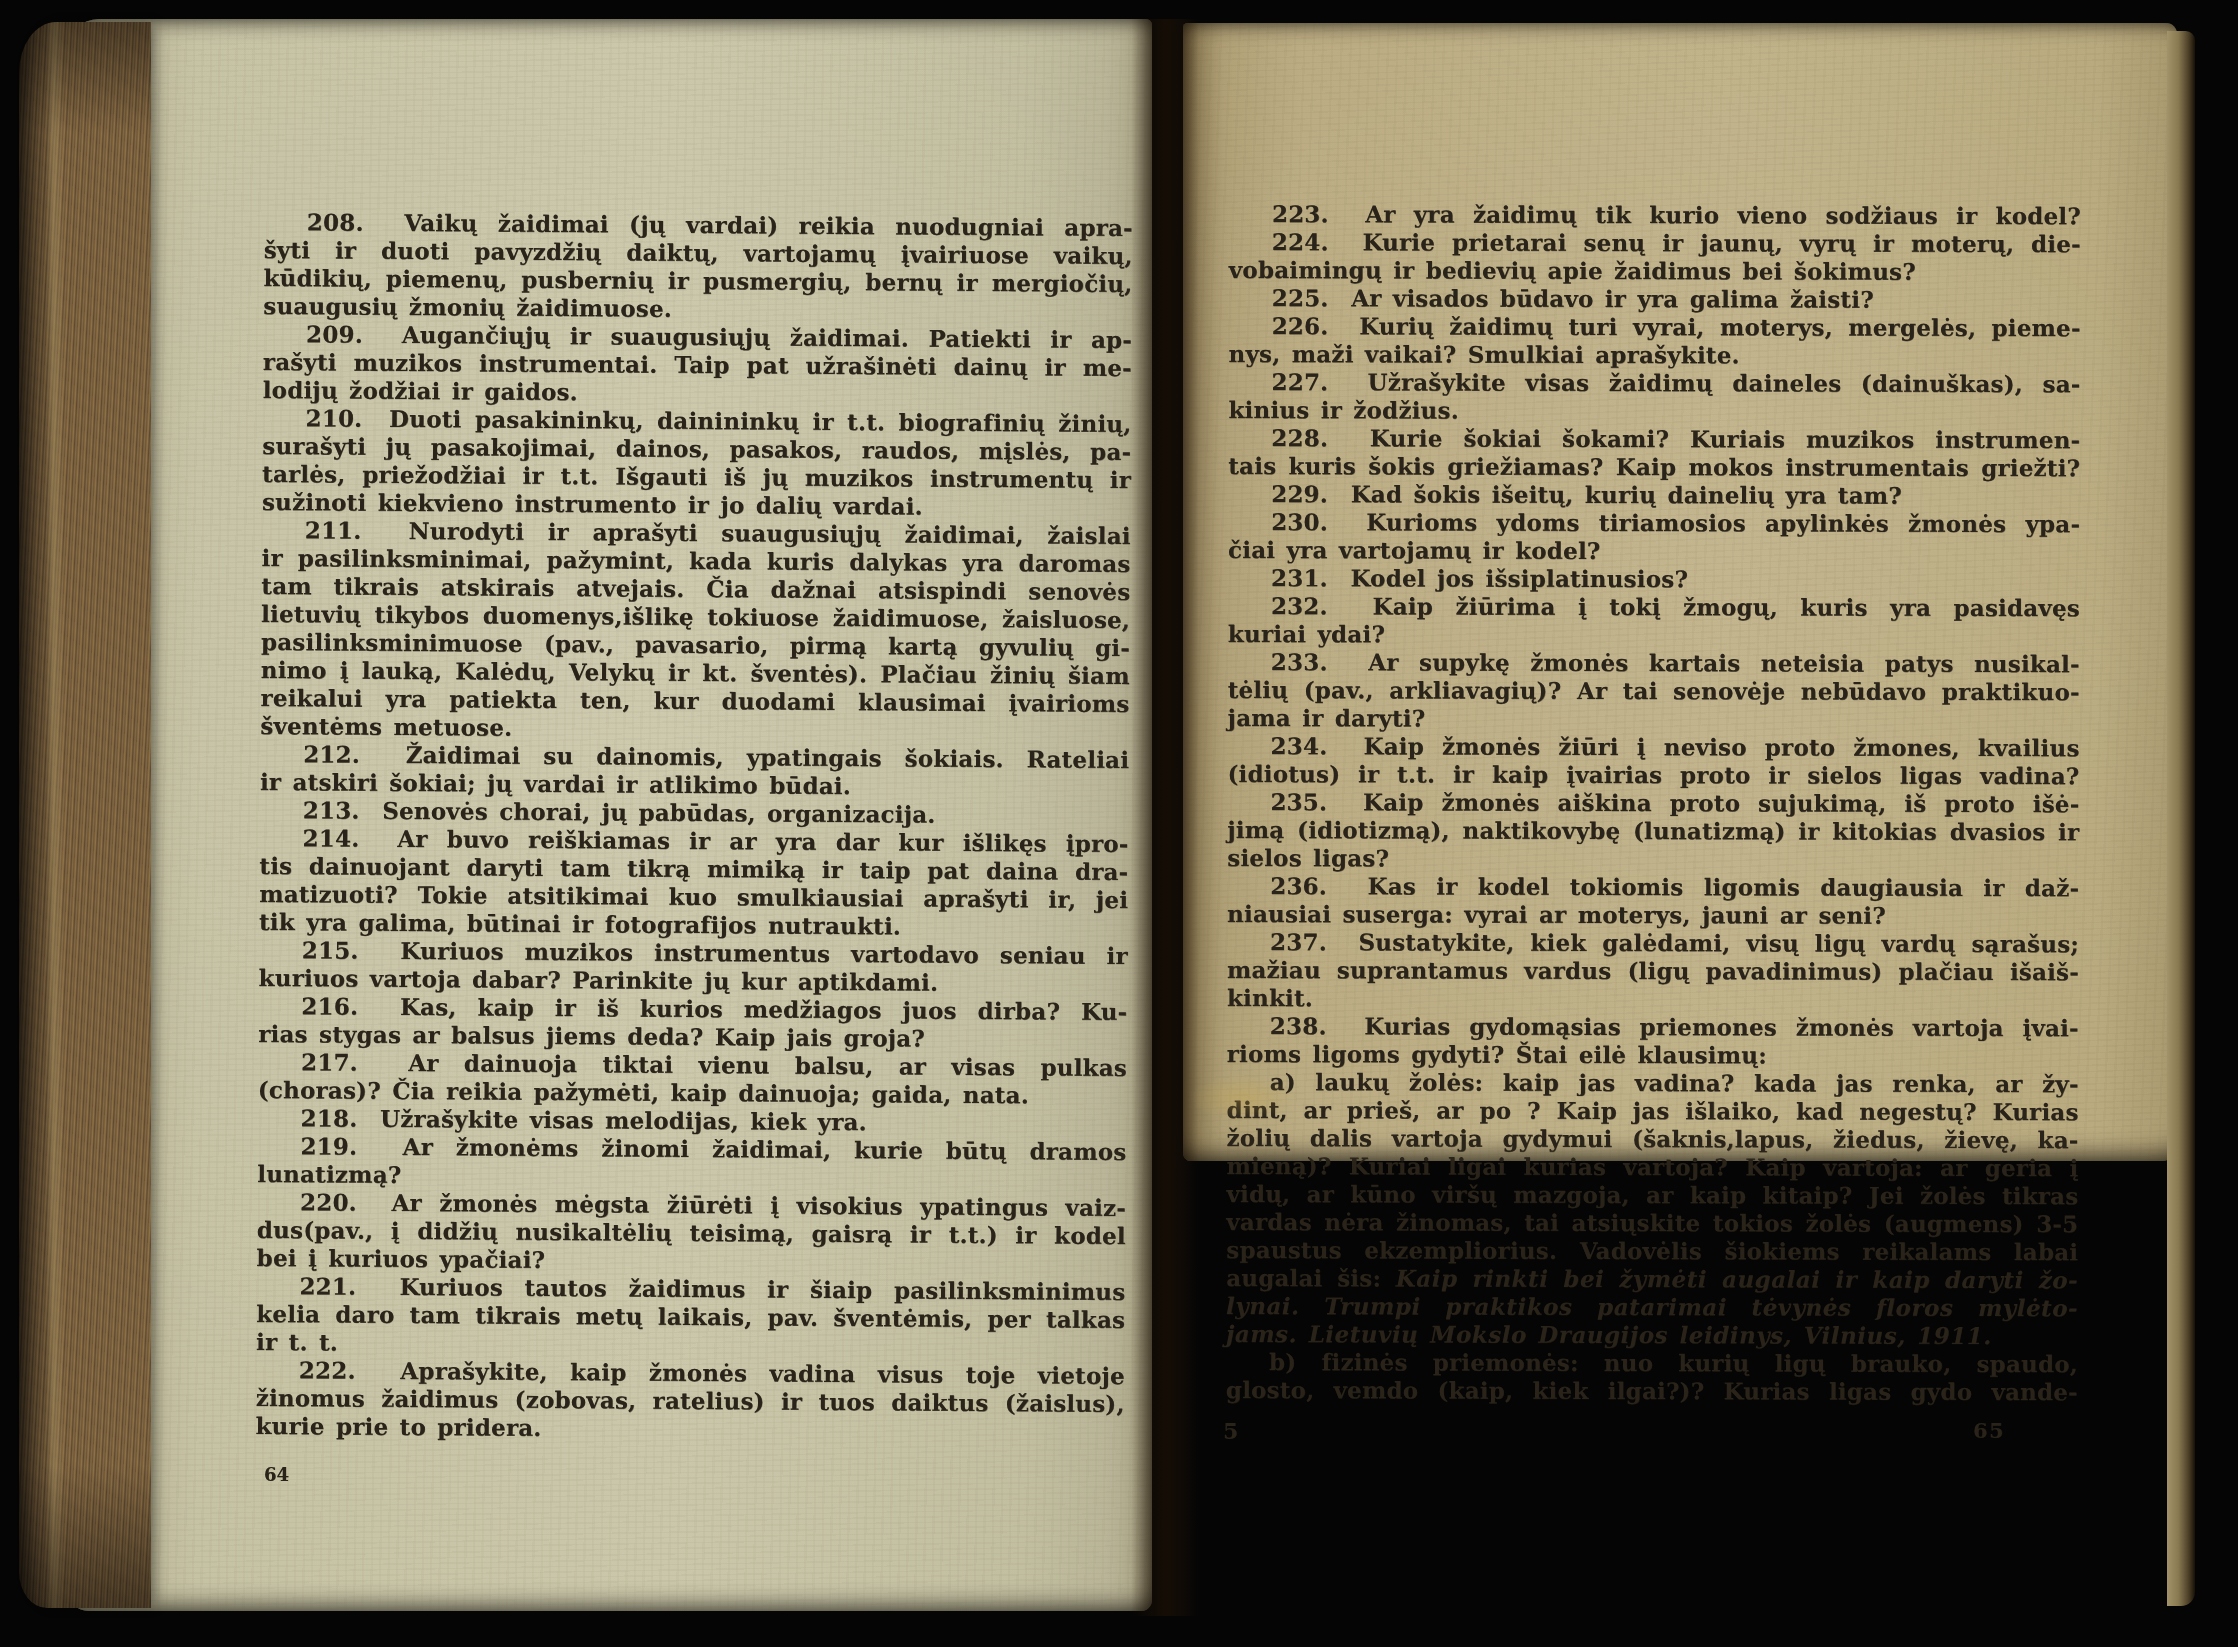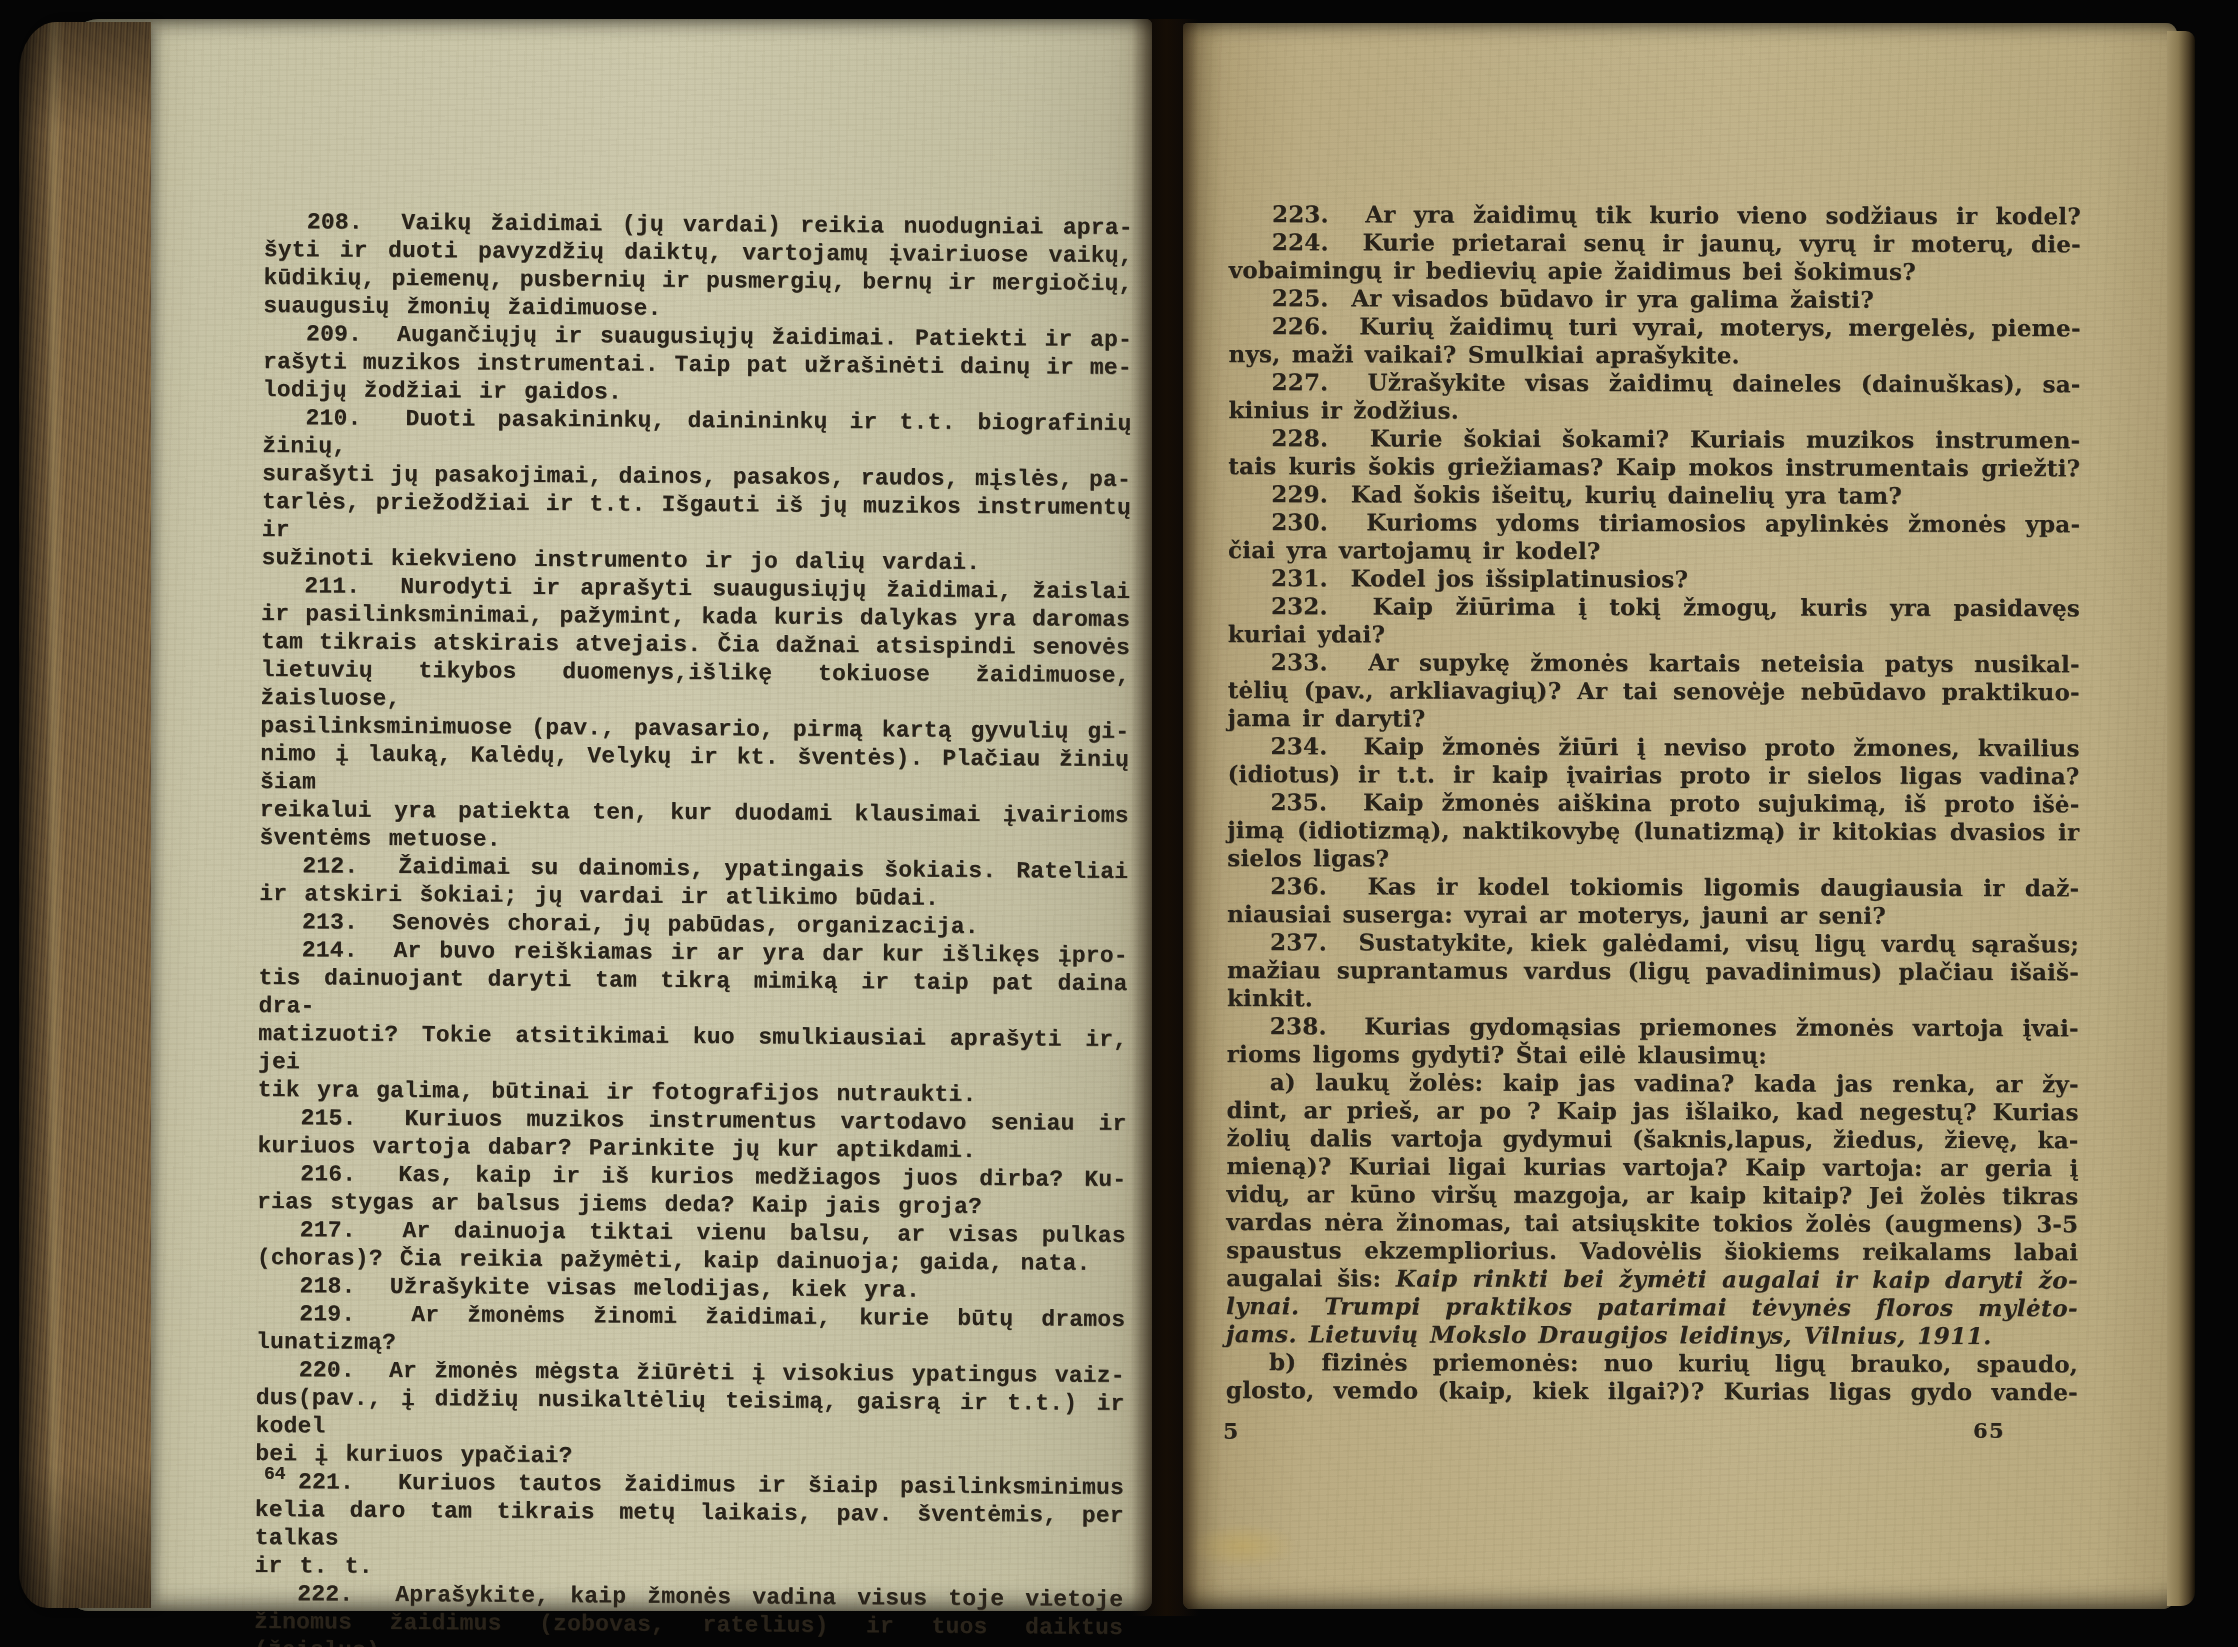--- a/index.html
+++ b/index.html
@@ -7,26 +7,26 @@
         overflow:hidden;font-family:"DejaVu Serif","Liberation Serif",serif;}
 
   .page{position:absolute;}
   .page-left{left:66px;top:18.6px;width:1086px;height:1592px;
     border-radius:33px 6.2px 11px 23px;
     background:
       radial-gradient(120% 90% at 45% 40%, rgba(255,255,255,0.06), rgba(0,0,0,0) 60%),
       linear-gradient(to right,#b0ab8b 0%,#c6c2a4 12%,#cbc7aa 55%,#c2bea0 88%,#b5b093 100%);
     box-shadow: inset 0 14px 20px -14px rgba(0,0,0,.78),
                 inset 0 -17px 25px -15.5px rgba(0,0,0,.8),
-                inset -22px 0 34px -18.6px rgba(60,40,15,.55); font-family: Liberation Mono, monospace;}
+                inset -22px 0 34px -18.6px rgba(60,40,15,.55);}
   .page-left::before{content:"";position:absolute;inset:0;border-radius:inherit;pointer-events:none;
     background:
       repeating-linear-gradient(179deg, rgba(110,100,70,.05) 0 1.5px, rgba(0,0,0,0) 1.5px 5.4px),
       repeating-linear-gradient(91deg, rgba(110,100,70,.045) 0 2.3px, rgba(0,0,0,0) 2.3px 8.5px);}
-  .page-right{left:1183px;top:23px;width:994px;height:1586px;
+  .page-right{left:1183px;top:23px;width:994px;height:1138px;
     border-radius:4.6px 11px 15.5px 7.7px;
     background:
       radial-gradient(110% 80% at 55% 45%, rgba(255,255,255,0.05), rgba(0,0,0,0) 65%),
       linear-gradient(to right,#97875e 0%,#b1a177 4%,#bbac83 12%,#c0b289 55%,#b9aa7f 92%,#a9996f 100%);
     box-shadow: inset 0 12.4px 18.6px -12.4px rgba(0,0,0,.72),
                 inset 0 -18.6px 25px -15.5px rgba(0,0,0,.78),
                 inset 25px 0 37px -20px rgba(50,30,10,.6);}
   .page-right::before{content:"";position:absolute;inset:0;border-radius:inherit;pointer-events:none;
     background:
       repeating-linear-gradient(178deg, rgba(100,85,55,.05) 0 1.5px, rgba(0,0,0,0) 1.5px 6.2px),

